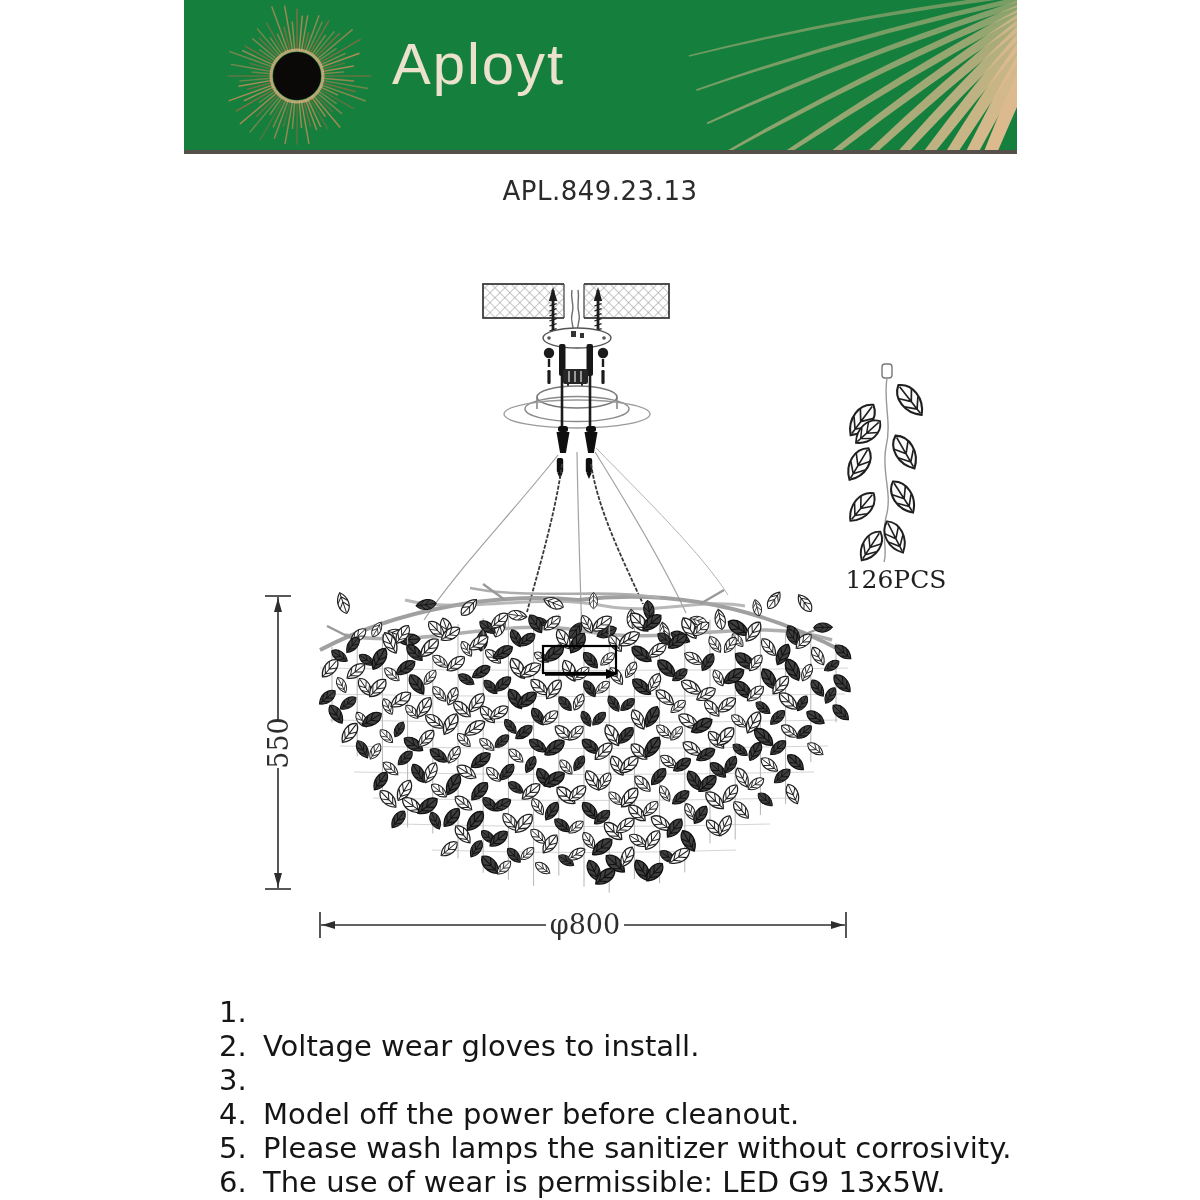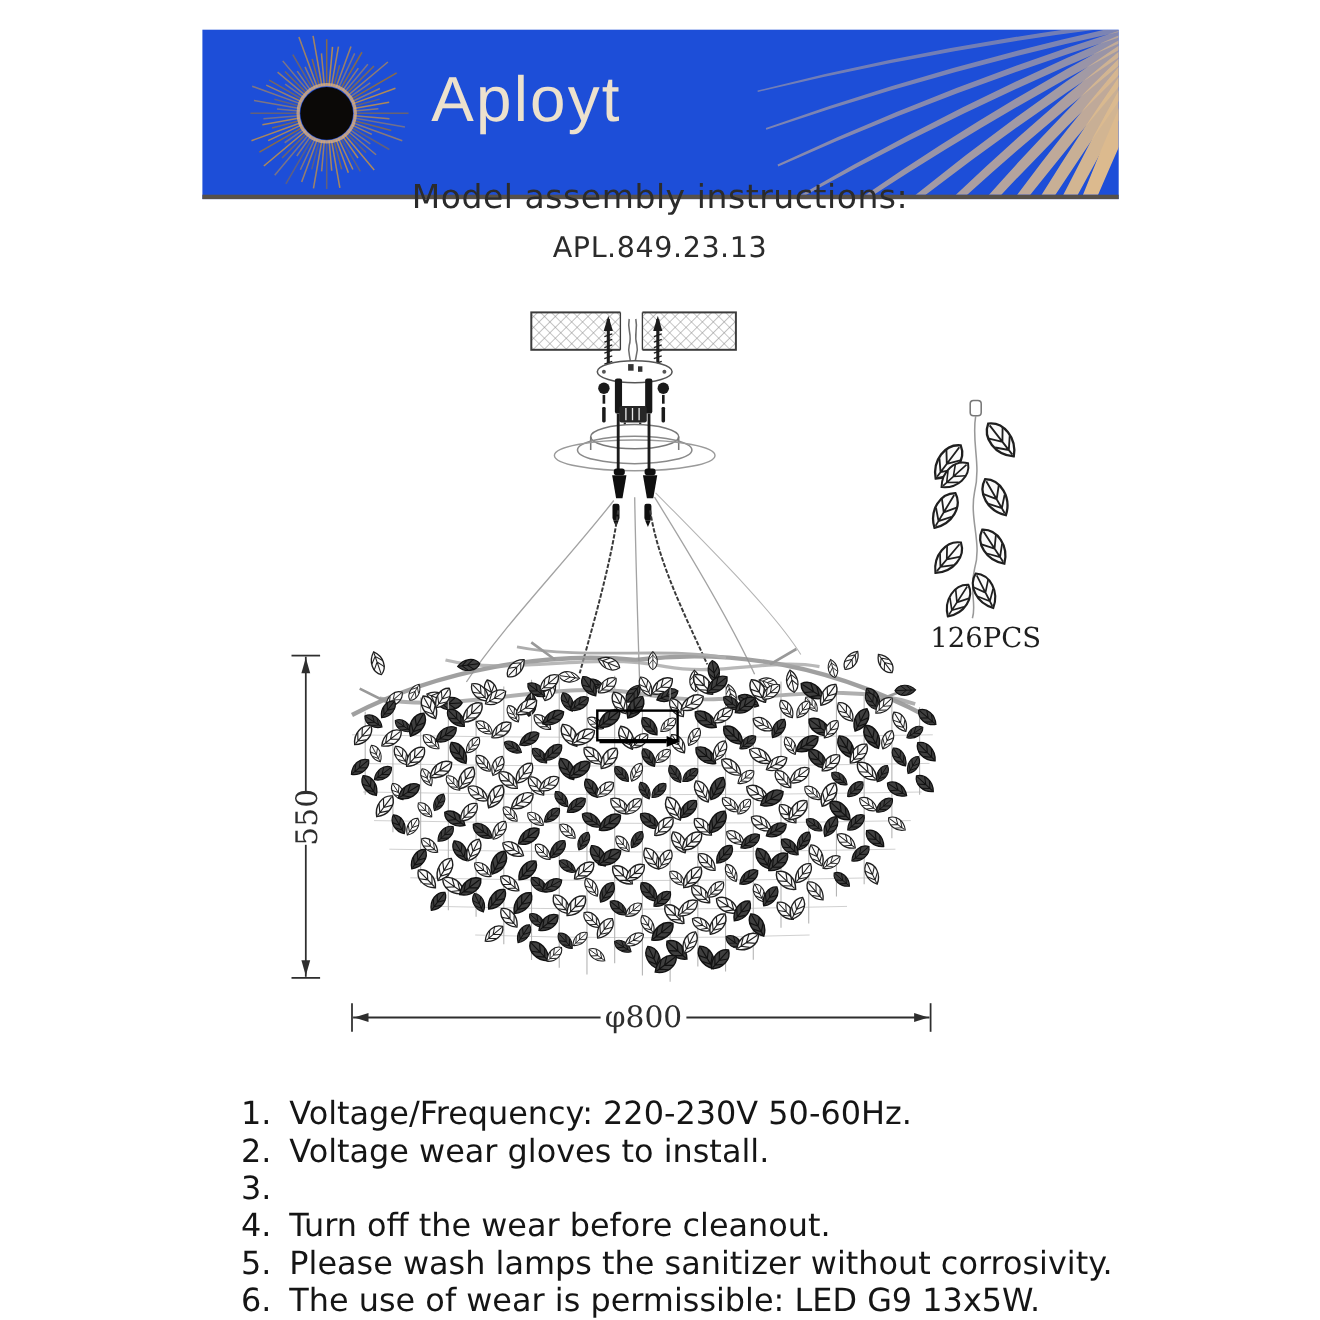--- a/index.html
+++ b/index.html
@@ -1,21 +1,21 @@
 <!DOCTYPE html>
 <html><head>
 <meta charset="utf-8">
 <style>
   html,body{margin:0;padding:0;}
   body{width:1200px;height:1200px;background:#ffffff;position:relative;overflow:hidden;
        font-family:"DejaVu Sans",sans-serif;}
 
   
-  .banner{position:absolute;left:184px;top:0;width:833px;height:150px;background:#1d4ed8;
-          border-bottom:4px solid #56504a;overflow:hidden;margin-top:27px;}
+  .banner{position:absolute;left:184px;top:0;width:833px;height:150px;background:#15803d;
+          border-bottom:4px solid #56504a;overflow:hidden;}
   #starburst{position:absolute;left:0;top:0;}
   .wordmark{position:absolute;left:208px;top:35px;font-size:58px;line-height:1;color:#ece1cd;
             letter-spacing:2px;font-weight:400;font-family:"Liberation Sans",sans-serif;}
   #rays{position:absolute;right:0;top:0;}
 
   
   .titles{position:absolute;left:0;top:162px;width:100%;text-align:center;color:#2b2b2b;}
   .titles .t1{font-size:30px;letter-spacing:.5px;}
   .titles .t2{font-size:26px;letter-spacing:.5px;margin-top:14px;}
 
@@ -122,21 +122,20 @@
       <path d="M876.6779965984135,-13.736882845346905 Q726.0392396311064,102.78335101703667 595.0244627578982,241.37837099675136 L596.9693447493723,243.5661460443908 Q732.6832464342793,110.25711670773049 883.3220034015865,-6.263117154653095 Z" fill="#dcba8e" opacity="0.75"></path>
       <path d="M875.9835112602863,-13.75736852115314 Q736.6899889629452,116.11300780077859 619.2381988204112,266.4160162460059 L621.5617873475184,268.58970051444163 Q744.7229664423727,123.62774484308487 884.0164887397137,-6.24263147884686 Z" fill="#dcba8e" opacity="0.80"></path>
       <path d="M875.2602371367333,-13.678946588358938 Q748.4907756349558,128.44249314030878 645.6427536749075,289.1314648171941 L648.3573451329603,291.2384978632542 Q757.9703013614892,135.80038631702666 884.7397628632667,-6.321053411641062 Z" fill="#dcba8e" opacity="0.85"></path>
       <path d="M874.5207279955573,-13.496795433154482 Q761.3481636329254,139.67294921501667 674.0163058422949,309.3338745633234 L677.1276127427196,311.31946749459706 Q772.3067076418108,146.66654008132565 885.4792720044427,-6.503204566845519 Z" fill="#dcba8e" opacity="0.90"></path>
       <path d="M873.7781518594155,-13.207585652091872 Q775.1602518986936,149.71420480988726 704.1204918130558,326.8535145323723 L707.6273516741124,328.66142644536956 Q787.6039481798625,156.129376114071 886.2218481405845,-6.792414347908128 Z" fill="#dcba8e" opacity="0.95"></path>
       <path d="M873.0461210907491,-12.80954945061934 Q789.8174782323576,158.48549720266342 735.7024084073631,341.5431908892058 L739.5965805965437,343.1165385815526 Q803.7252360508594,164.10459610390208 886.9538789092509,-7.190450549380659 Z" fill="#dcba8e" opacity="1.00"></path>
     </svg>
 </div>
 
 <div class="titles">
-  <div class="t1">Model assembly instructions:</div>
   <div class="t2">APL.849.23.13</div>
 </div>
 
 <svg id="drawing" width="1200" height="1200" viewBox="0 0 1200 1200">
   <defs>
     <pattern id="hx" width="7" height="7" patternUnits="userSpaceOnUse" patternTransform="rotate(45)">
       <path d="M0,0H7M0,0V7" stroke="#8f8f8f" stroke-width="1" fill="none"></path>
     </pattern>
     <g id="mscrew">
       <line x1="0" y1="290" x2="0" y2="338" stroke="#1d1d1d" stroke-width="2.8"></line>
@@ -592,32 +591,31 @@
     <line x1="624" y1="925" x2="845" y2="925"></line>
     <polygon points="335,921 335,929 322,925" fill="#2e2e2e" stroke="none"></polygon>
     <polygon points="831,921 831,929 844,925" fill="#2e2e2e" stroke="none"></polygon>
     <text class="dim" x="585" y="934" text-anchor="middle" stroke="none">φ800</text>
   </g>
 </svg>
 
 <div class="instructions">
   <div class="ins-row">
     <span class="ins-num">1.</span>
-    <span class="ins-text">Voltage/Frequency: 220-230V 50-60Hz.</span>
   </div>
   <div class="ins-row">
     <span class="ins-num">2.</span>
     <span class="ins-text">Voltage wear gloves to install.</span>
   </div>
   <div class="ins-row">
     <span class="ins-num">3.</span>
   </div>
   <div class="ins-row">
     <span class="ins-num">4.</span>
-    <span class="ins-text">Turn off the wear before cleanout.</span>
+    <span class="ins-text">Model off the power before cleanout.</span>
   </div>
   <div class="ins-row">
     <span class="ins-num">5.</span>
     <span class="ins-text">Please wash lamps the sanitizer without corrosivity.</span>
   </div>
   <div class="ins-row">
     <span class="ins-num">6.</span>
     <span class="ins-text">The use of wear is permissible: LED G9 13x5W.</span>
   </div>
 </div>

